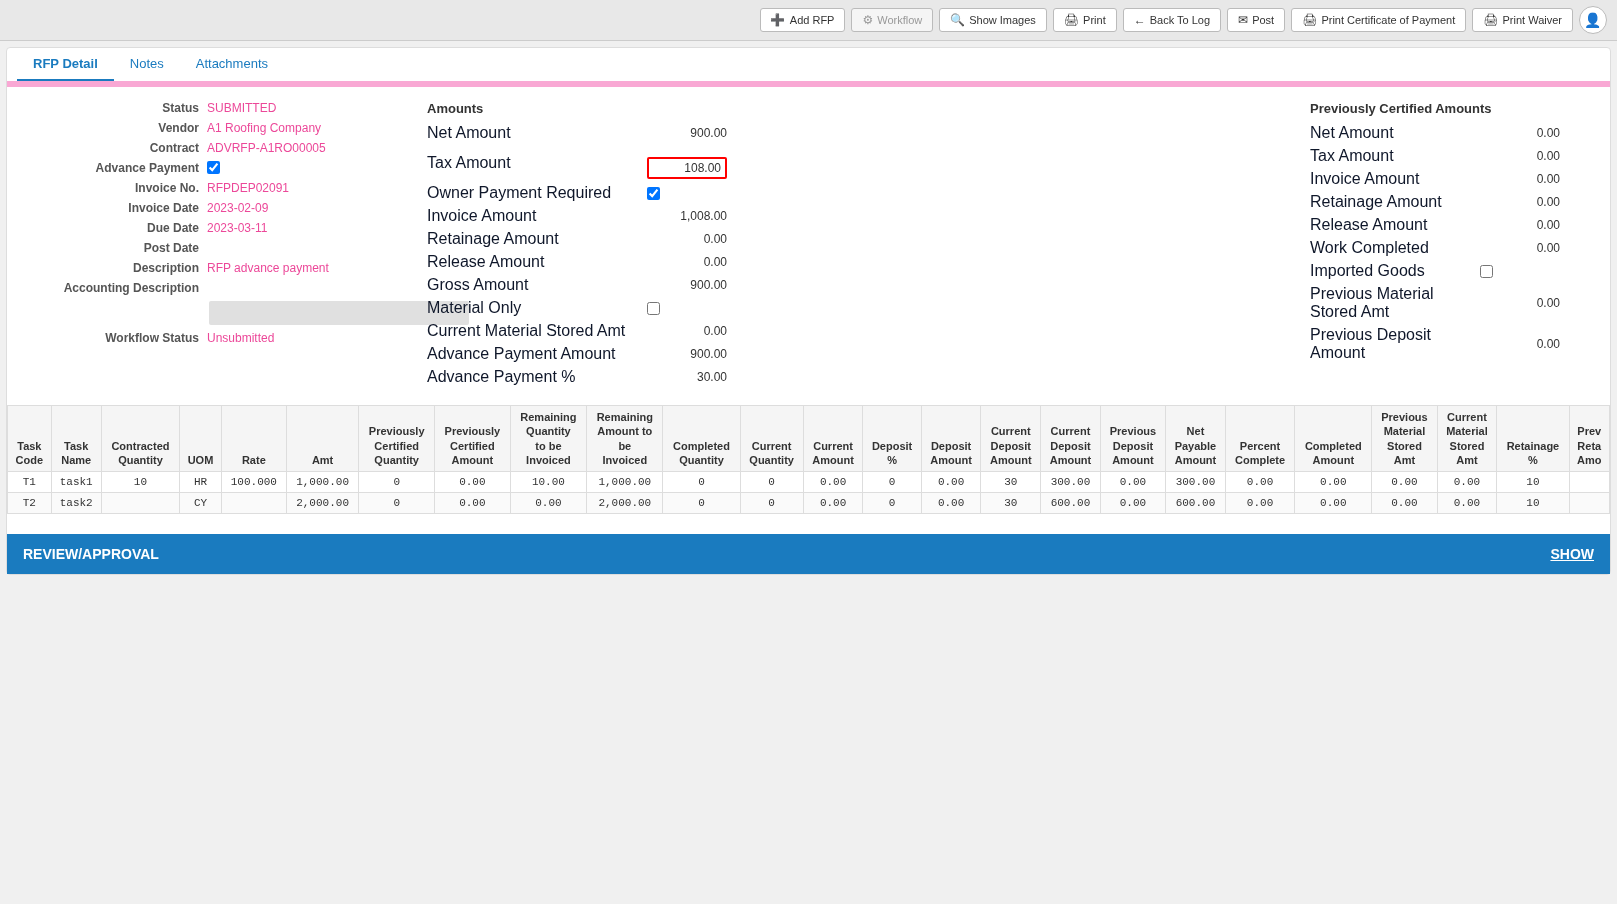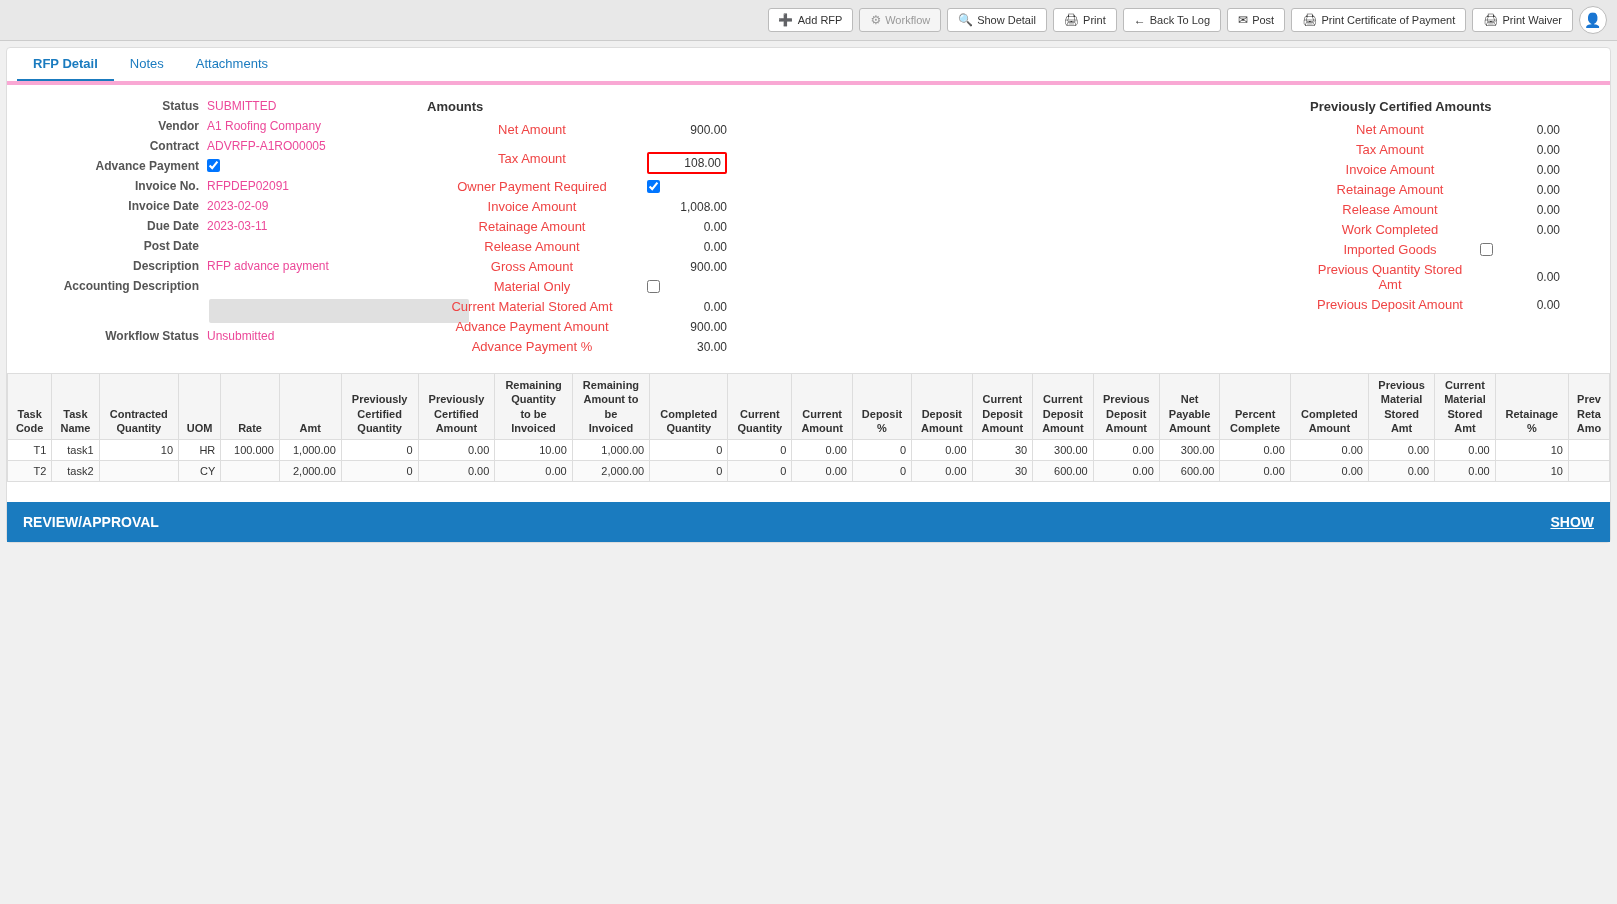--- a/index.html
+++ b/index.html
@@ -29,21 +29,21 @@
 
     .main-content {
       background: #fff;
       margin: 6px;
       border: 1px solid #ddd;
       border-radius: 4px;
     }
 
     .tabs-bar {
       display: flex;
-      border-bottom: 4px solid #f9a8d4;
+      border-bottom: 6px solid #f9a8d4;
       padding: 0 10px;
     }
     .tab {
       padding: 8px 16px;
       cursor: pointer;
       font-size: 13px;
       color: #1a7bbf;
       border-bottom: 2px solid transparent;
     }
     .tab.active {
@@ -100,23 +100,23 @@
       color: #333;
       margin-bottom: 8px;
     }
     .amount-row {
       display: flex;
       align-items: center;
       margin-bottom: 5px;
     }
     .amount-label {
       width: 220px;
-      text-align: center;
-      font-size: 13px;
-      color: #ef4444;
+      text-align: left;
+      font-size: 16px;
+      color: #0f172a;
       padding-right: 10px;
     }
     .amount-value {
       width: 80px;
       text-align: right;
       font-size: 12px;
     }
     .tax-amount-box {
       border: 2px solid red;
       padding: 2px 4px;
@@ -152,22 +152,23 @@
       border: 1px solid #ddd;
       padding: 4px 5px;
       vertical-align: bottom;
       font-weight: bold;
       color: #333;
       line-height: 1.3;
     }
     .sov-table tbody tr td {
       border: 1px solid #ddd;
       padding: 4px 5px;
-      text-align: right;
+      text-align: center;
       vertical-align: middle;
+      font-family: Liberation Mono, monospace;
     }
     .sov-table tbody tr:nth-child(even) { background: #fafafa; }
 
     .review-bar {
       background: #1a7bbf;
       color: #fff;
       font-weight: bold;
       font-size: 14px;
       padding: 12px 16px;
       display: flex;
@@ -201,21 +202,21 @@
   <button class="toolbar-btn">
     <span class="icon">➕</span>
     <span>Add RFP</span>
   </button>
   <button class="toolbar-btn disabled">
     <span class="icon">⚙</span>
     <span>Workflow</span>
   </button>
   <button class="toolbar-btn">
     <span class="icon">🔍</span>
-    <span>Show Detail</span>
+    <span>Show Images</span>
   </button>
   <button class="toolbar-btn">
     <span class="icon">🖨</span>
     <span>Print</span>
   </button>
   <button class="toolbar-btn">
     <span class="icon">←</span>
     <span>Back To Log</span>
   </button>
   <button class="toolbar-btn">
@@ -369,21 +370,21 @@
       </div>
       <div class="amount-row">
         <span class="amount-label" style="width:170px;">Work Completed</span>
         <span class="amount-value">0.00</span>
       </div>
       <div class="amount-row">
         <span class="amount-label" style="width:170px;">Imported Goods</span>
         <input type="checkbox" style="">
       </div>
       <div class="amount-row">
-        <span class="amount-label" style="width:170px;">Previous Quantity Stored Amt</span>
+        <span class="amount-label" style="width:170px;">Previous Material Stored Amt</span>
         <span class="amount-value">0.00</span>
       </div>
       <div class="amount-row">
         <span class="amount-label" style="width:170px;">Previous Deposit Amount</span>
         <span class="amount-value">0.00</span>
       </div>
     </div>
   </div>
 
 

